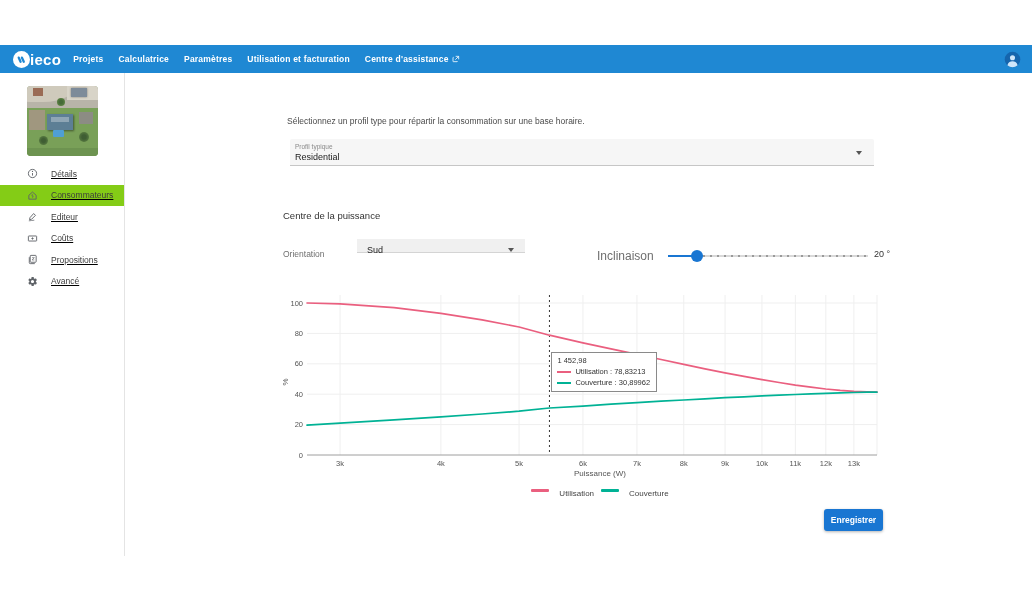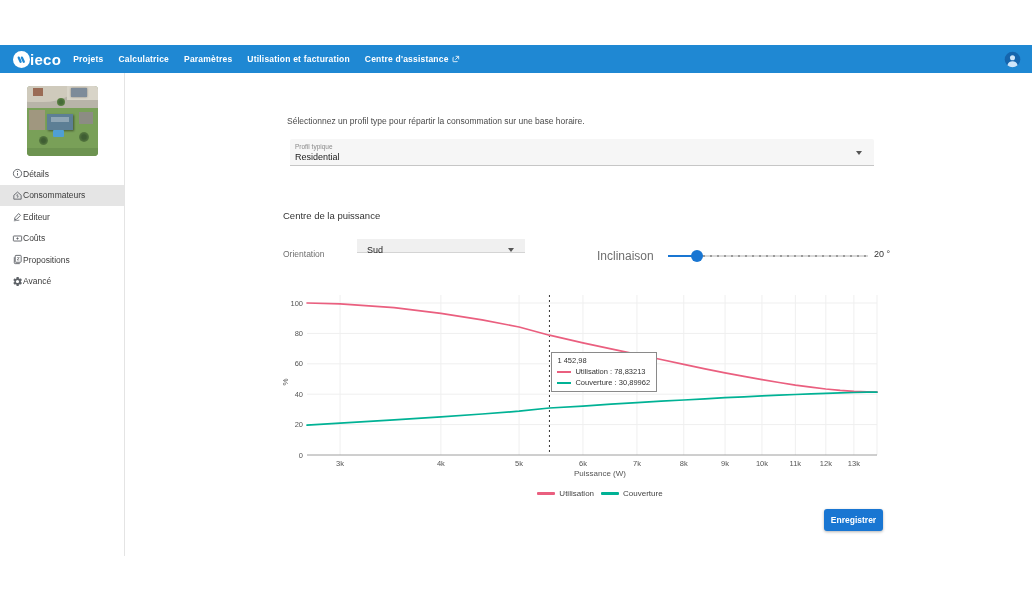--- a/index.html
+++ b/index.html
@@ -18,23 +18,23 @@
   .nav-item { color:#fff; font-size:8.5px; font-weight:bold; letter-spacing:.2px;
               display:flex; align-items:center; gap:3px; cursor:pointer; white-space:nowrap; }
   #nav-avatar { position:absolute; right:11px; top:6px; width:17px; height:17px; cursor:pointer; }
 
   
   #sidebar { position:absolute; left:0; top:73px; width:125px; height:483px;
              border-right:1px solid #e4e4e4; background:#fff; }
   #thumb { position:absolute; left:27px; top:13px; width:71px; height:70px;
            border-radius:4px; overflow:hidden; background:#8aa86b; }
   #side-menu { position:absolute; left:0; top:90px; width:124px; }
-  .side-item { display:flex; align-items:center; height:21.5px; padding-left:12px;
-               cursor:pointer; }
-  .side-item.selected { background:#e5e5e5; }
+  .side-item { display:flex; align-items:center; height:21.5px; padding-left:27px;
+               gap:13px; cursor:pointer;text-decoration:underline; }
+  .side-item.selected { background:#84cc16; }
   .side-icon { width:11px; height:11px; flex:0 0 11px; display:flex; align-items:center; }
   .side-label { font-size:8.5px; color:#3c3c3c; }
 
   
   #intro { position:absolute; left:287px; top:116px; font-size:8.5px; color:#4a4a4a; }
 
   #profile-select { position:absolute; left:290px; top:139px; width:584px; height:27px;
                     background:#f6f6f6; border-bottom:1px solid #c6c6c6;
                     border-radius:2px 2px 0 0; cursor:pointer; }
   #profile-label { position:absolute; left:5px; top:4px; font-size:6.5px; color:#8a8a8a; }
@@ -65,21 +65,21 @@
   #chart-svg { position:absolute; left:0; top:0; }
   #chart-tooltip { position:absolute; background:#fff; border:1px solid #8a8a8a;
                    padding:3px 6px 4px 5px; font-size:7.5px; color:#333; white-space:nowrap; }
   #tooltip-title { margin-bottom:2px; }
   .tt-row { display:flex; align-items:center; gap:4px; margin-top:2px; }
   .tt-swatch { width:14px; height:2px; }
   #xaxis-title { position:absolute; left:280px; top:469px; width:640px; text-align:center;
                  font-size:8px; color:#555; }
   #legend { position:absolute; left:280px; top:489px; width:640px; display:flex;
             justify-content:center; align-items:center; gap:7px; }
-  .legend-entry { display:flex; align-items:center; gap:4px; cursor:pointer; }
+  .legend-entry { display:flex; gap:10px; cursor:pointer; }
   .legend-swatch { width:18px; height:2.5px; border-radius:1px; }
   .legend-label { font-size:8px; color:#444; }
 
   #save-button { position:absolute; left:824px; top:509px; width:59px; height:22px;
                  background:#1976d2; color:#fff; font-size:8.5px; font-weight:bold;
                  border:none; border-radius:3px; cursor:pointer;
                  box-shadow:0 1px 3px rgba(0,0,0,.3);
                  font-family:"Liberation Sans", sans-serif; }
 
   

